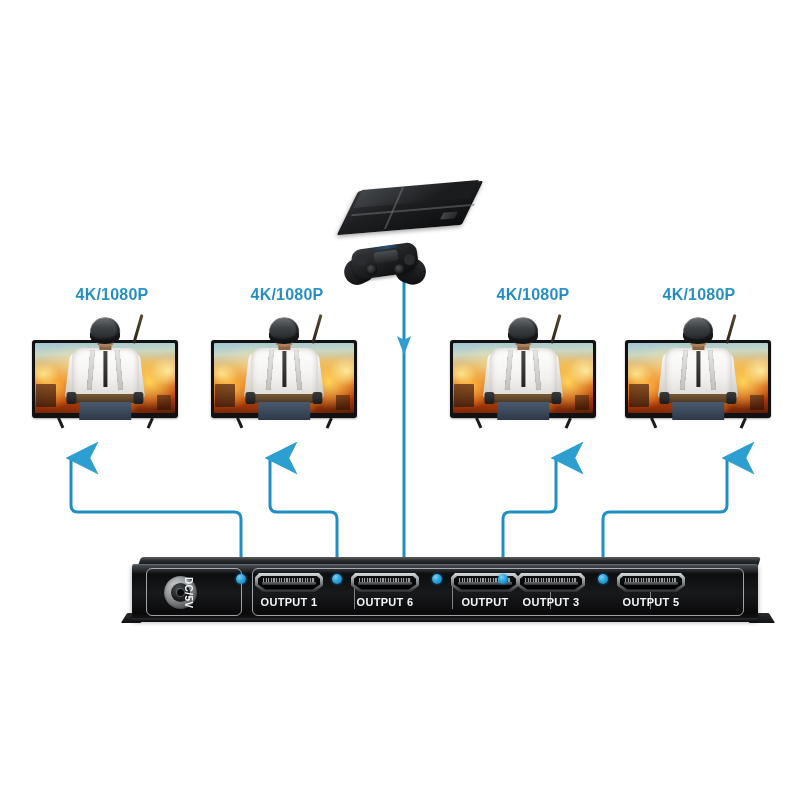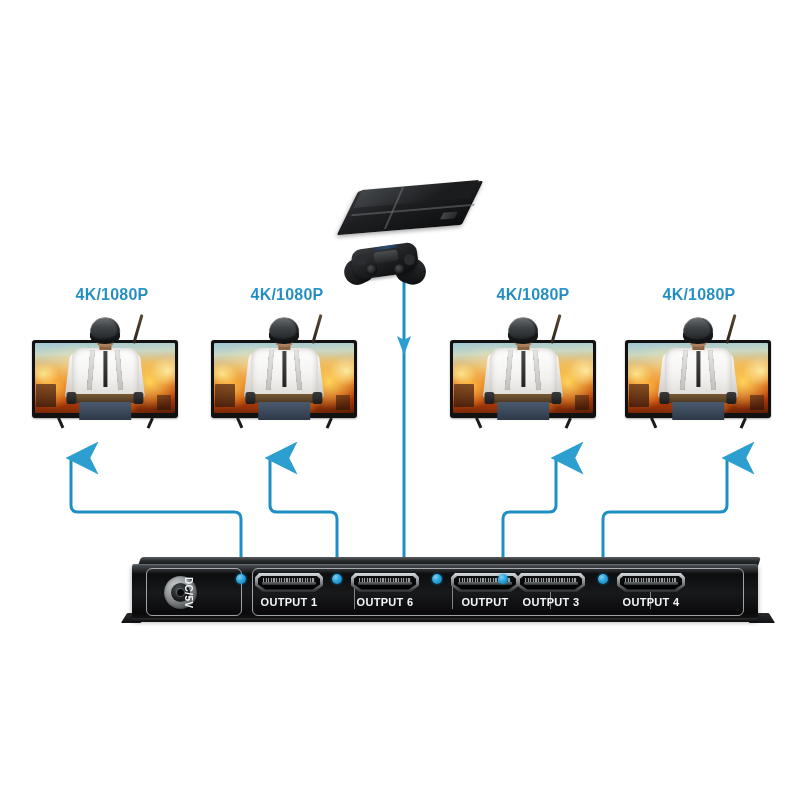--- a/index.html
+++ b/index.html
@@ -543,21 +543,21 @@
         <div class="tongue"></div>
     </div>
     <div class="port-label" style="left:379px;">OUTPUT 3</div>
 
     <div class="hdmi" style="left:485px;">
       <div class="shell"></div>
         <div class="inner"></div>
         <div class="pins"></div>
         <div class="tongue"></div>
     </div>
-    <div class="port-label" style="left:479px;">OUTPUT 4</div>
+    <div class="port-label" style="left:479px;">OUTPUT 5</div>
   </div>
 
   <div class="port-dot" style="left:236px; top:574px;"></div>
   <div class="port-dot" style="left:332px; top:574px;"></div>
   <div class="port-dot" style="left:432px; top:574px;"></div>
   <div class="port-dot" style="left:498px; top:574px;"></div>
   <div class="port-dot" style="left:598px; top:574px;"></div>
 
 </div>
 

